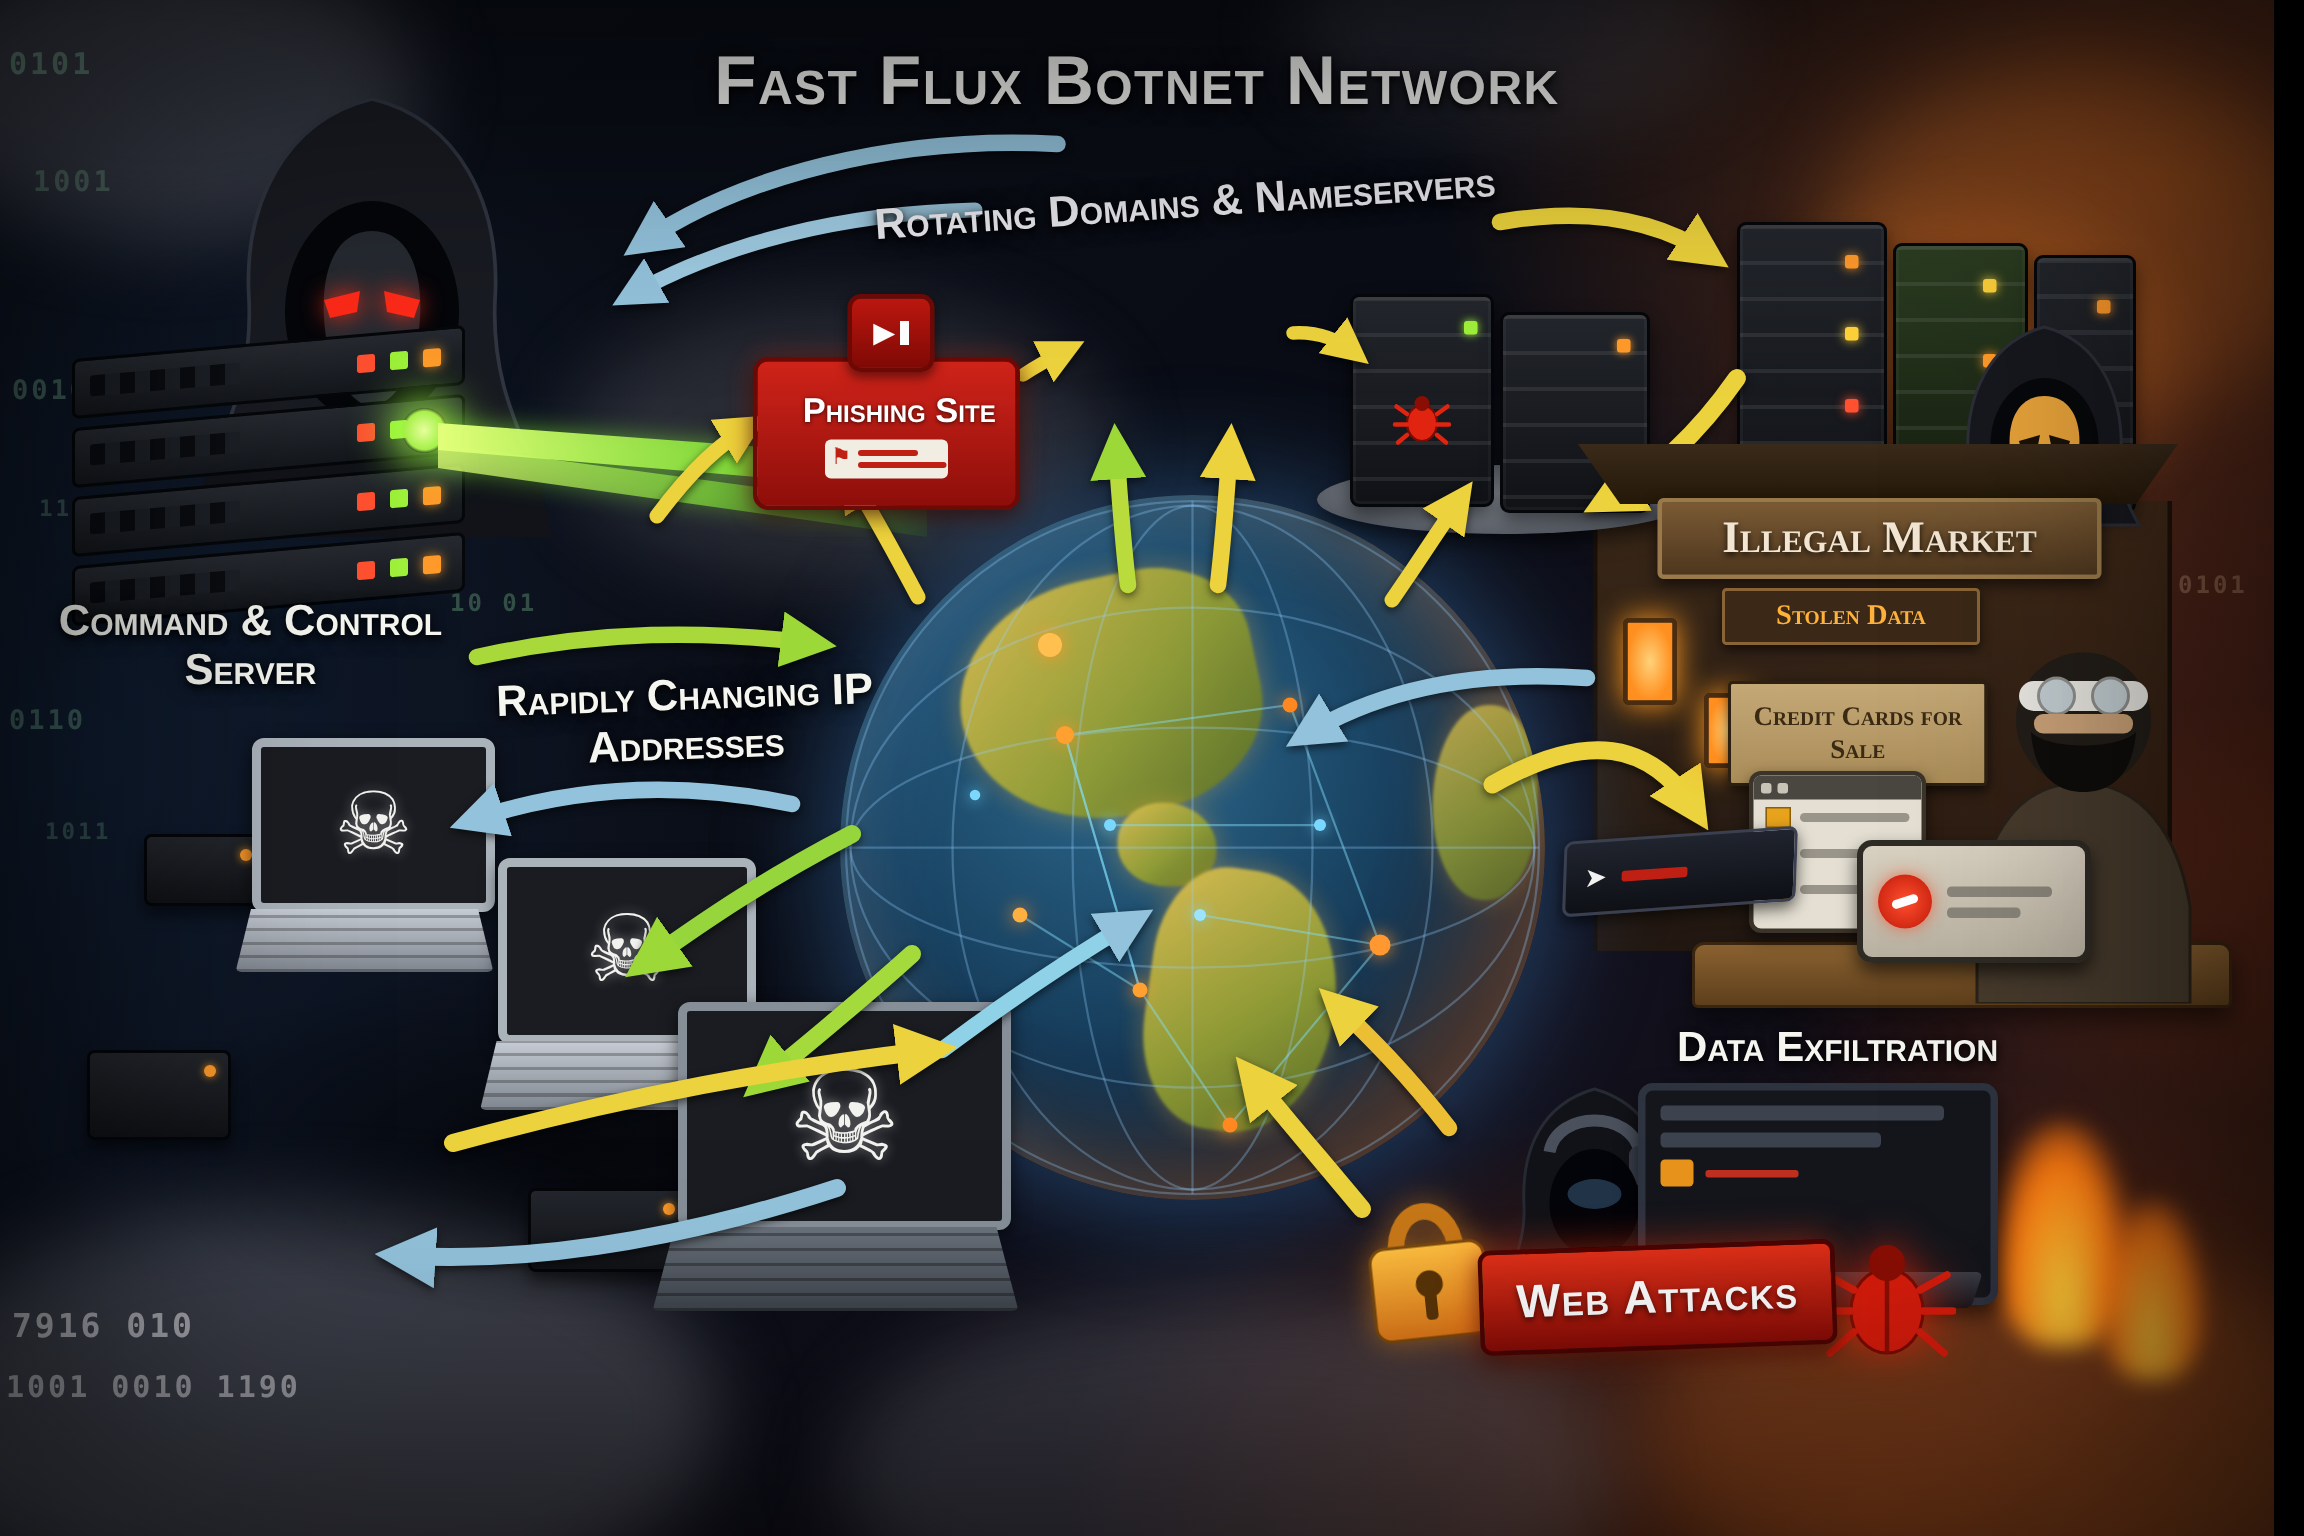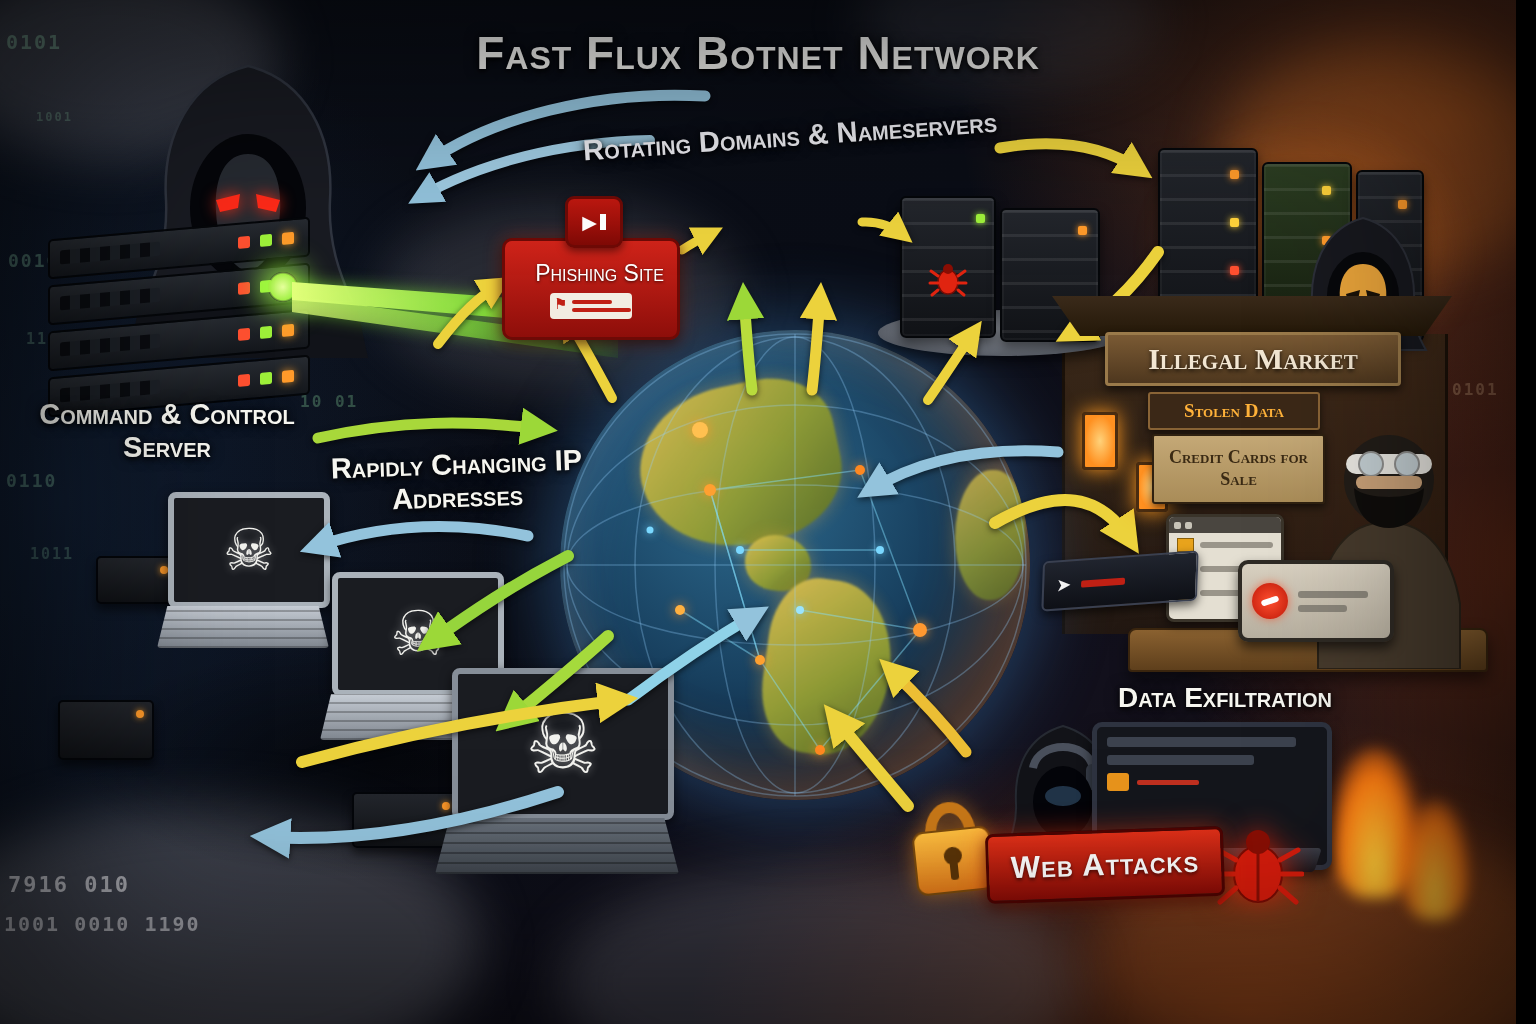--- a/index.html
+++ b/index.html
@@ -19,21 +19,21 @@
   .rotating-label{top:120px;left:575px;width:430px;text-align:center;font-size:29px;color:#e9e9ee;transform:rotate(-4deg);}
   .cnc-label{top:398px;left:17px;width:300px;text-align:center;font-size:29px;line-height:1.15;}
   .ip-label{top:448px;left:322px;width:270px;text-align:center;font-size:29px;line-height:1.15;transform:rotate(-2deg);}
   .exfil-label{top:682px;left:1118px;font-size:28px;}
   
   .figure{position:absolute;z-index:22;}
   .phishing{position:absolute;left:502px;top:238px;width:172px;height:96px;z-index:35;
     background:linear-gradient(#d0241a,#8e0e0a);border:3px solid #6e0a06;border-radius:10px;
     box-shadow:0 4px 14px rgba(0,0,0,.6),0 0 18px rgba(255,60,30,.35);
     display:flex;flex-direction:column;align-items:center;justify-content:center;gap:6px;}
-  .phishing-title{color:#fff;font-weight:normal;font-size:23px;font-variant:small-caps;text-shadow:0 1px 3px rgba(0,0,0,.7);padding-left:17px;}
+  .phishing-title{color:#fff;font-weight:bold;font-size:23px;font-variant:small-caps;text-shadow:0 1px 3px rgba(0,0,0,.7);padding-left:17px;}
   .phishing-tab{position:absolute;left:565px;top:196px;width:52px;height:46px;z-index:36;
     background:linear-gradient(#c01810,#800a06);border:3px solid #6e0a06;border-radius:9px;
     display:flex;align-items:center;justify-content:center;color:#fff;font-size:19px;box-shadow:0 3px 8px rgba(0,0,0,.5);}
   .phishing-tab::after{content:"";width:6px;height:16px;background:#fff;margin-left:3px;}
   .phishing-mail{width:66px;height:26px;background:#f2ede2;border-radius:4px;position:relative;
     display:flex;flex-direction:column;justify-content:center;gap:4px;padding:0 8px;}
   .phishing-mail .m1{height:4px;background:#c02014;border-radius:2px;width:60%;margin-left:14px;}
   .phishing-mail .m2{height:4px;background:#c02014;border-radius:2px;width:90%;margin-left:14px;}
   .mail-flag{position:absolute;left:4px;top:2px;color:#c02014;font-size:15px;}
   .dns{position:absolute;left:706px;top:184px;width:152px;height:80px;border-radius:50%;z-index:35;
@@ -78,21 +78,21 @@
     background:linear-gradient(180deg, rgba(62,42,24,.9), rgba(40,26,14,.75));border-left:3px solid rgba(20,12,6,.8);border-right:3px solid rgba(20,12,6,.8);}
   .market-roof{position:absolute;left:1052px;top:296px;width:400px;height:40px;z-index:34;
     background:linear-gradient(#3a2a1a,#241808);clip-path:polygon(0 0,100% 0,93% 100%,7% 100%);box-shadow:0 4px 10px rgba(0,0,0,.5);}
   .sign{position:absolute;display:flex;align-items:center;justify-content:center;text-align:center;
     font-weight:bold;font-variant:small-caps;z-index:35;font-family:Liberation Serif, serif;}
   .sign-market{left:1105px;top:332px;width:290px;height:48px;font-size:30px;color:#f2e6d2;
     background:linear-gradient(#7a5a34,#4e371e);border:3px solid #9a7a4a;border-radius:4px;
     box-shadow:0 4px 10px rgba(0,0,0,.6);text-shadow:0 2px 4px rgba(0,0,0,.8);}
   .sign-stolen{left:1148px;top:392px;width:168px;height:34px;font-size:19px;color:#ffb23a;
     background:#3b2817;border:2px solid #8a6436;border-radius:3px;box-shadow:0 3px 8px rgba(0,0,0,.6);}
-  .sign-credit{left:1152px;top:434px;width:165px;height:62px;font-size:18px;line-height:1.2;color:#3a2a14;
+  .sign-credit{left:1152px;top:454px;width:165px;height:62px;font-size:18px;line-height:1.2;color:#3a2a14;
     background:linear-gradient(#c4a876,#a98c58);border:2px solid #2e2010;border-radius:3px;box-shadow:0 3px 8px rgba(0,0,0,.6);padding:2px;}
   .lantern{position:absolute;z-index:34;background:radial-gradient(#ffd27a,#ff9020 70%);
     box-shadow:0 0 20px #ff9a20;border:3px solid #4a2c10;border-radius:4px;}
   .market-table{position:absolute;left:1128px;top:628px;width:356px;height:40px;z-index:34;
     background:linear-gradient(#8a6130,#5e3f1c);border:2px solid #3a250e;border-radius:8px 8px 4px 4px;box-shadow:0 8px 16px rgba(0,0,0,.5);}
   .browser{position:absolute;left:1166px;top:514px;width:112px;height:102px;z-index:37;
     background:#e4dfd2;border:3px solid #3a342a;border-radius:8px;overflow:hidden;box-shadow:0 4px 10px rgba(0,0,0,.5);}
   .browser-head{height:16px;background:#4a4640;display:flex;gap:4px;align-items:center;padding:0 5px;}
   .browser-dot{width:7px;height:7px;border-radius:2px;background:#c8c4b8;}
   .browser-row{display:flex;align-items:center;gap:6px;padding:5px 8px;}
@@ -133,21 +133,21 @@
 
   <div class="cloud" style="left:-60px;top:-40px;width:340px;height:200px;background:rgba(150,150,160,.30);"></div>
   <div class="cloud" style="left:380px;top:200px;width:360px;height:190px;background:rgba(160,160,170,.20);"></div>
   <div class="cloud" style="left:-80px;bottom:-60px;width:560px;height:280px;background:rgba(150,150,158,.34);"></div>
   <div class="cloud" style="left:560px;bottom:-80px;width:520px;height:240px;background:rgba(140,140,150,.30);"></div>
   <div class="cloud" style="right:-60px;bottom:-60px;width:480px;height:260px;background:rgba(230,120,40,.25);"></div>
   <div class="cloud" style="right:-40px;top:40px;width:340px;height:240px;background:rgba(240,130,40,.28);"></div>
   <div class="cloud" style="left:860px;top:-50px;width:300px;height:140px;background:rgba(150,150,160,.18);"></div>
 
   <span class="bin" style="left:6px;top:30px;font-size:20px;color:rgba(150,220,180,.42);">0101</span>
-  <span class="bin" style="left:36px;top:110px;font-size:12px;color:rgba(150,220,180,.30);">1001</span>
+  <span class="bin" style="left:22px;top:110px;font-size:19px;color:rgba(150,220,180,.30);">1001</span>
   <span class="bin" style="left:8px;top:250px;font-size:18px;color:rgba(150,220,180,.36);">0010</span>
   <span class="bin" style="left:26px;top:330px;font-size:15px;color:rgba(150,220,180,.28);">1101</span>
   <span class="bin" style="left:6px;top:470px;font-size:18px;color:rgba(150,220,180,.34);">0110</span>
   <span class="bin" style="left:30px;top:545px;font-size:15px;color:rgba(150,220,180,.26);">1011</span>
   <span class="bin" style="left:300px;top:392px;font-size:16px;color:rgba(140,220,160,.30);">10 01</span>
   <span class="bin" style="left:8px;top:872px;font-size:22px;color:rgba(210,210,215,.75);">7916 010</span>
   <span class="bin" style="left:4px;top:912px;font-size:20px;color:rgba(200,200,205,.70);">1001 0010 1190</span>
   <span class="bin" style="left:1452px;top:380px;font-size:16px;color:rgba(220,180,140,.35);">0101</span>
 
   <svg class="figure" style="left:128px;top:58px;" width="240" height="300" viewBox="0 0 240 300">

